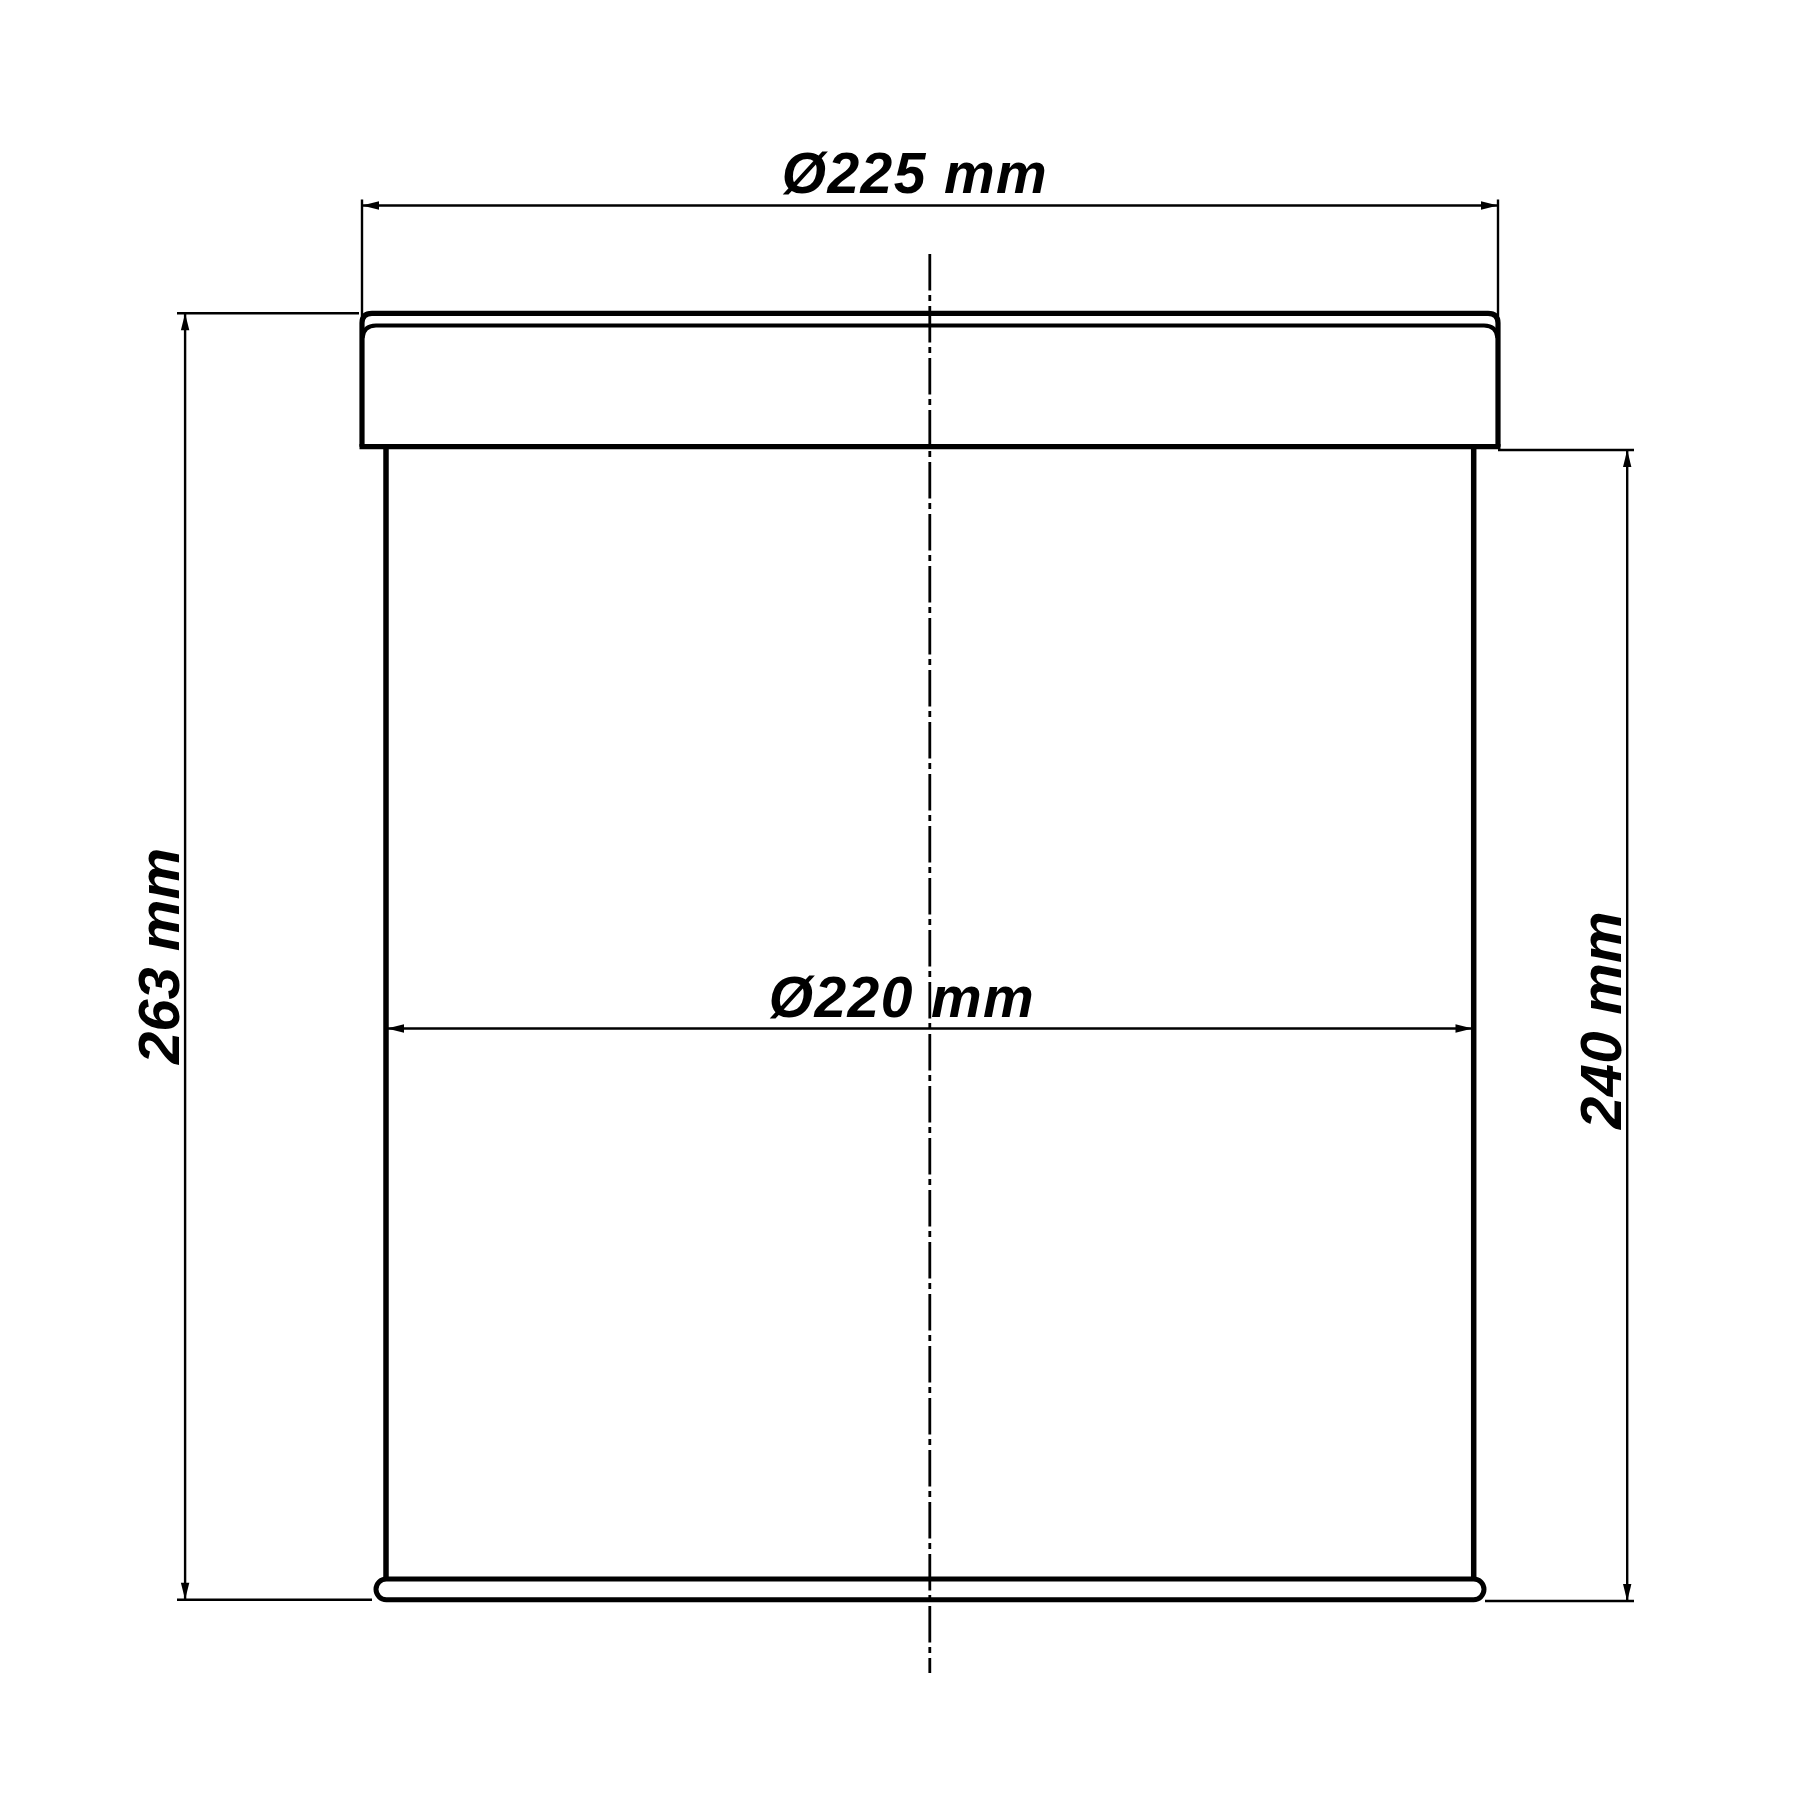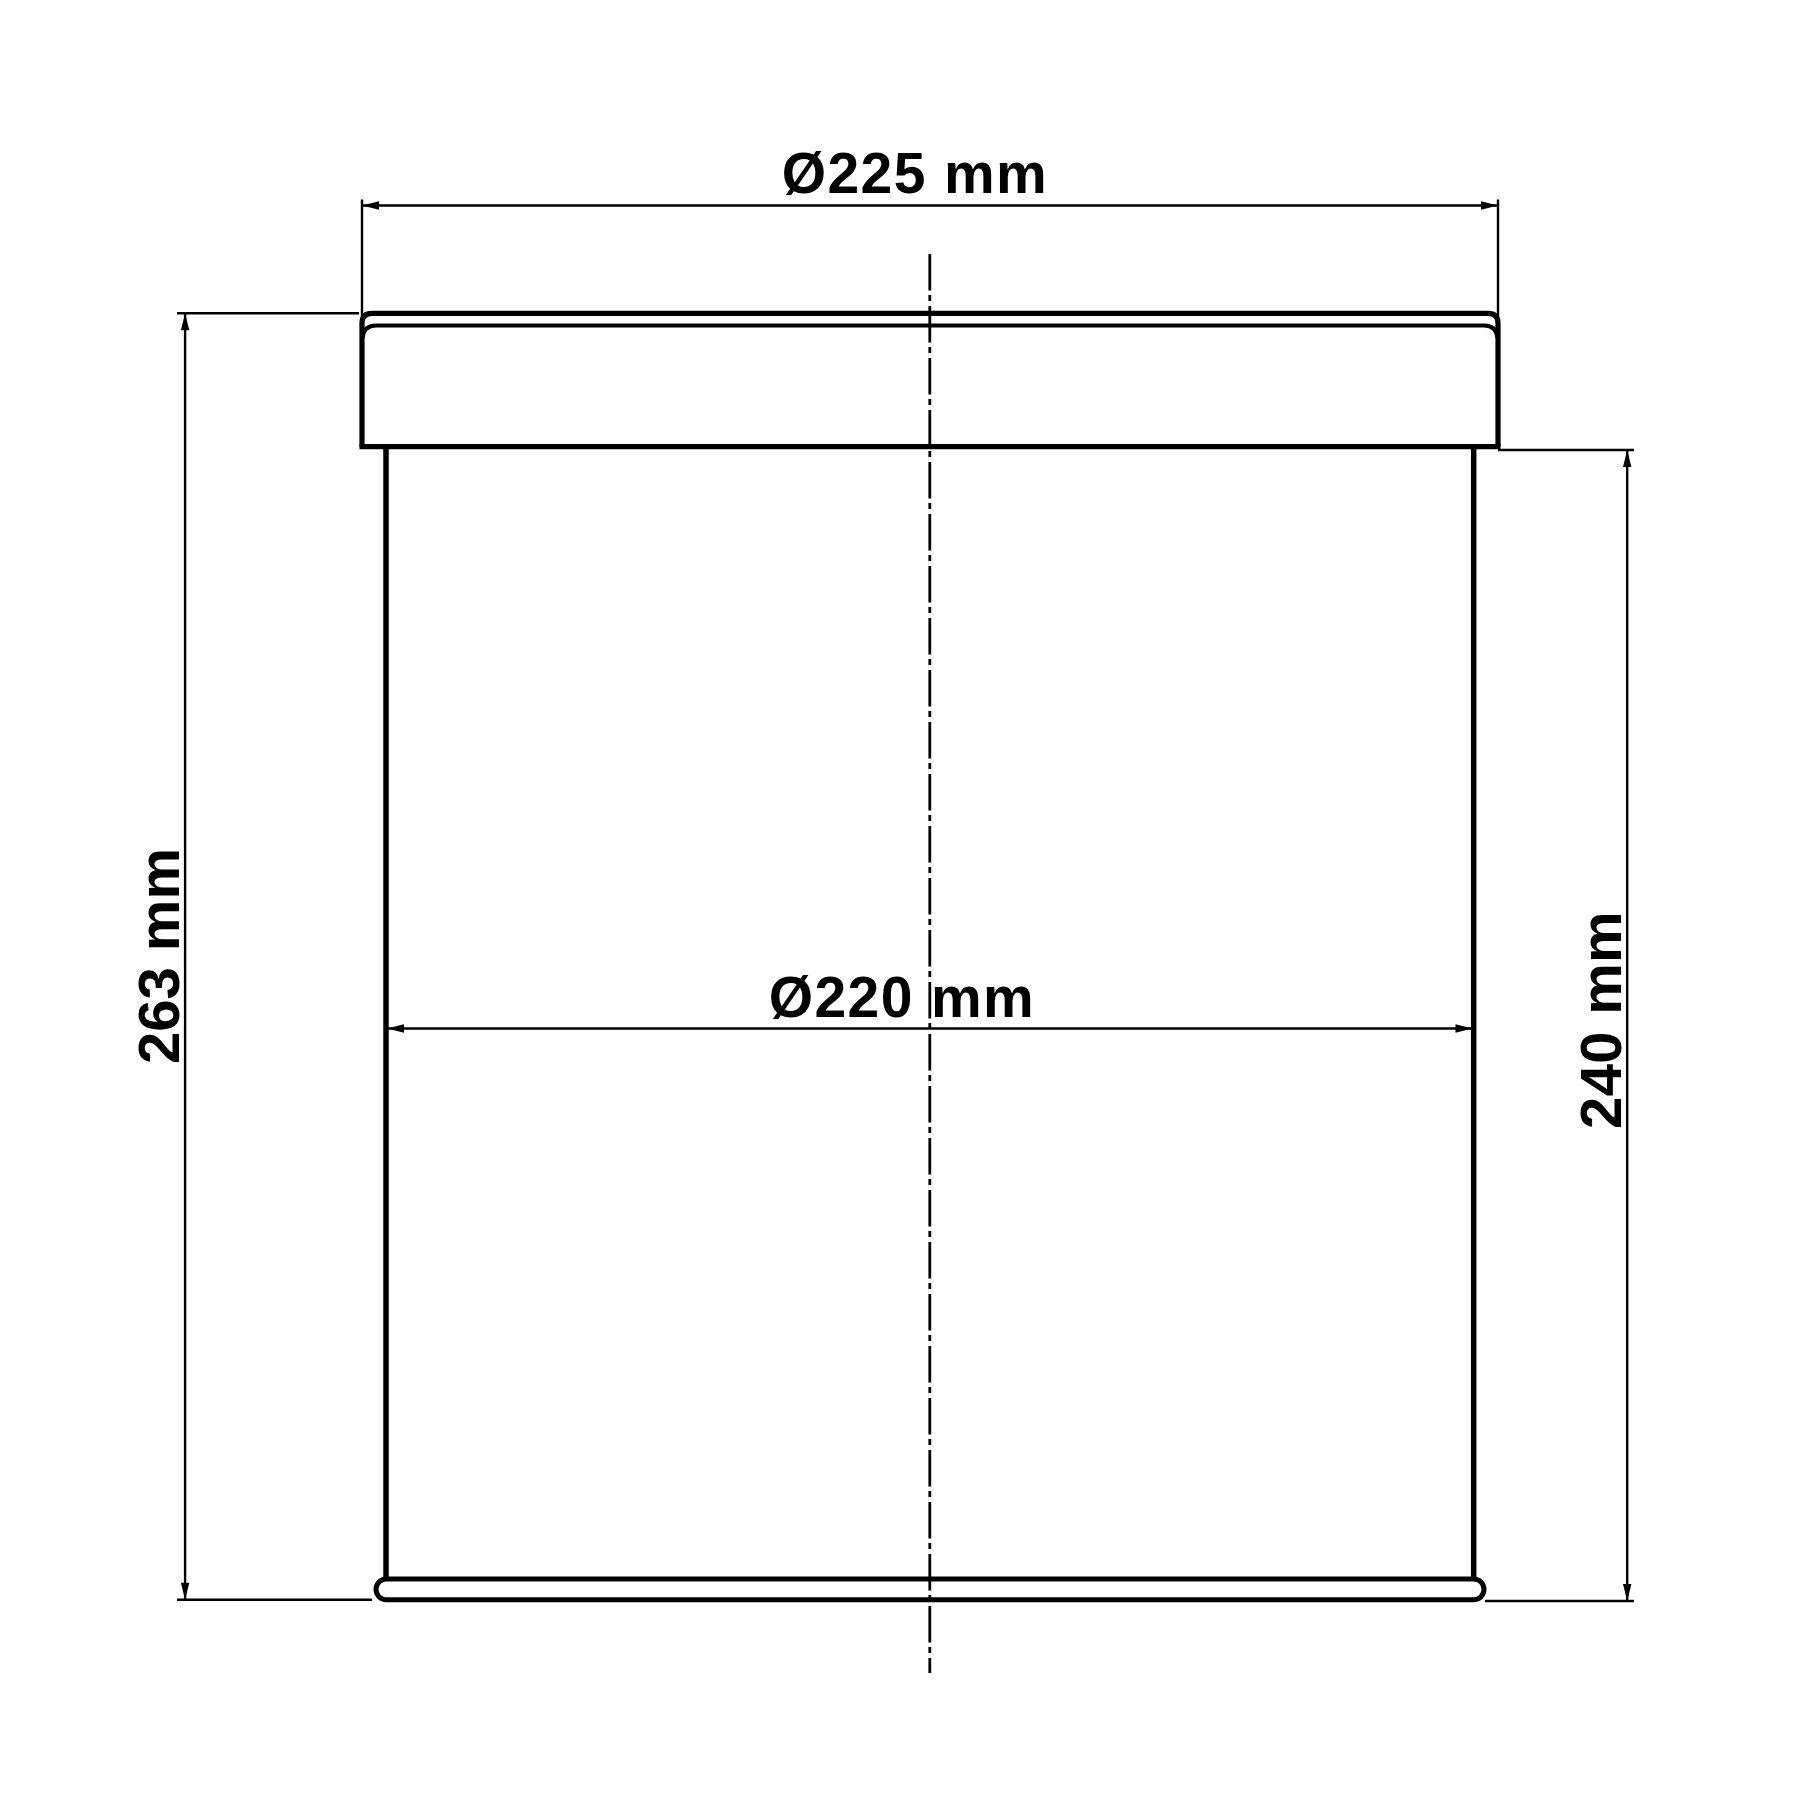--- a/index.html
+++ b/index.html
@@ -1,16 +1,16 @@
 <!DOCTYPE html>
 <html><head>
 <meta charset="utf-8">
 <style>
   html,body{margin:0;padding:0;background:#ffffff;}
-  .wrap{width:1800px;height:1800px;background:#fca5a5;}
+  .wrap{width:1800px;height:1800px;background:#fca5a5;font-style:italic;}
   text{font-family:"Liberation Sans",sans-serif;font-weight:bold;fill:#000;}
 </style>
 </head>
 <body>
 <div class="wrap">
 <svg width="1800" height="1800" viewBox="0 0 1800 1800" xmlns="http://www.w3.org/2000/svg">
 
   <rect x="0" y="0" width="1800" height="1800" fill="#ffffff"></rect>
 
   <line x1="929.8" y1="254" x2="929.8" y2="1673" stroke="#000" stroke-width="2.8" stroke-dasharray="36.5 4.5 6 5"></line>

